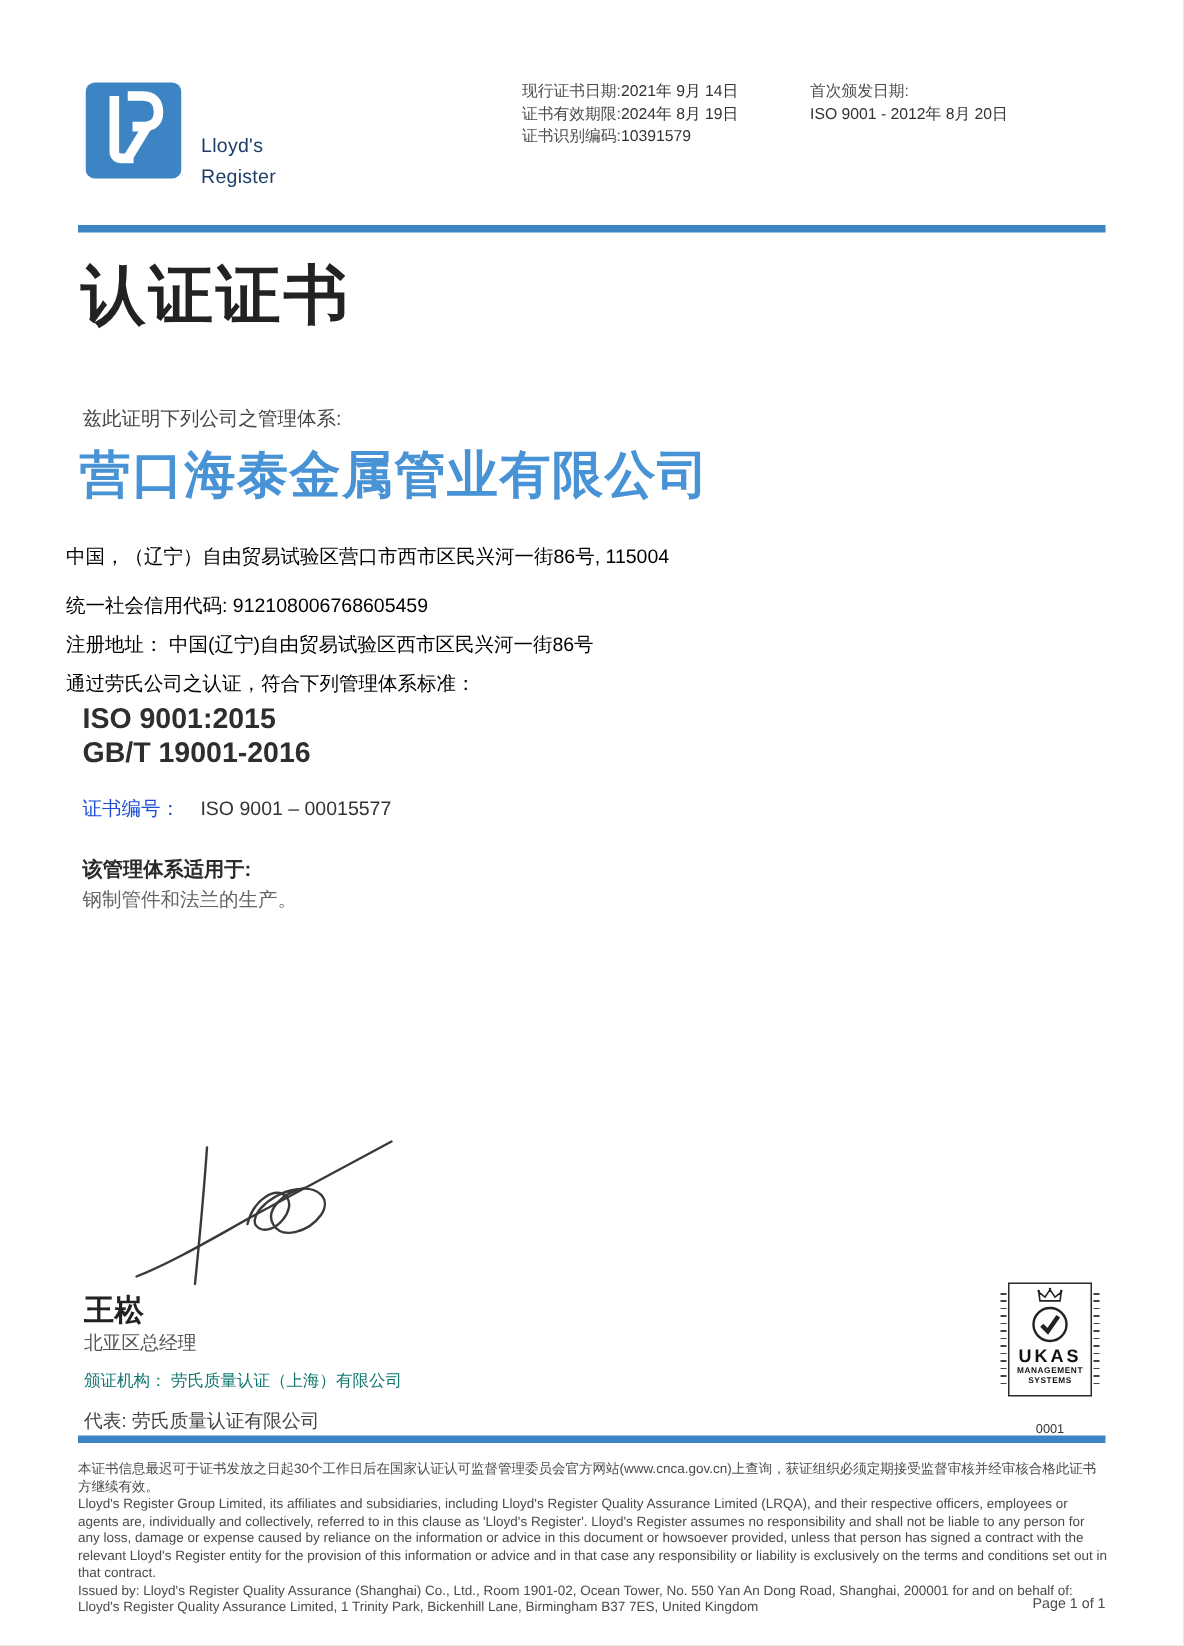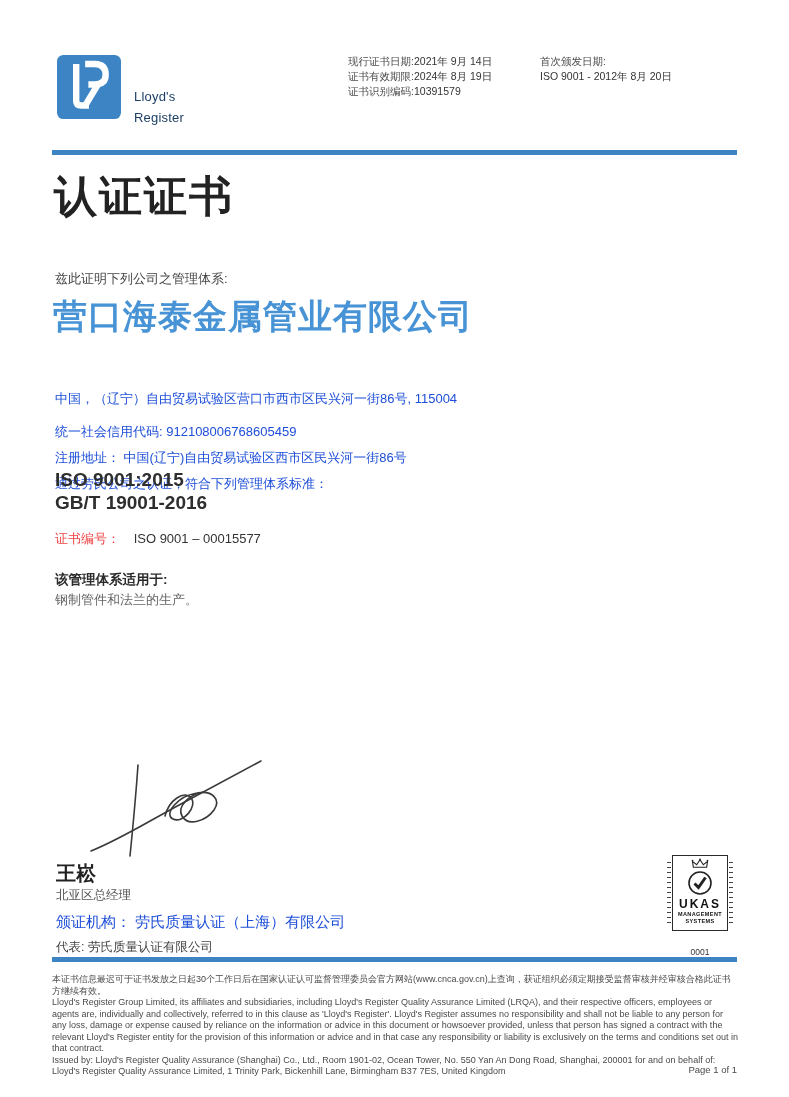--- a/index.html
+++ b/index.html
@@ -40,39 +40,39 @@
     font-size: 43px; font-weight: 700; color: #222;
     letter-spacing: 2px;
   }
   .certify-line { position: absolute; left: 55px; top: 270px; font-size: 13px; color: #454545; }
   .company-name {
     position: absolute; left: 53px; top: 294px;
     font-family: "DejaVu Serif", "Liberation Serif", serif;
     font-size: 34px; font-weight: 700; color: #4793d5;
     letter-spacing: 1px;
   }
-  .addr-line  { position: absolute; left: 55px; font-size: 13px; color: #1d4ed8; margin-top: 28px; }
+  .addr-line  { position: absolute; left: 44px; font-size: 13px; color: #000000; }
   .addr-1 { top: 362px; }
   .addr-2 { top: 395px; }
   .addr-3 { top: 421px; }
   .addr-4 { top: 447px; }
   .standards {
     position: absolute; left: 55px; top: 468px;
     font-size: 19px; font-weight: 700; color: #2e2e2e; line-height: 23px;
   }
   .certno-line { position: absolute; left: 55px; top: 530px; font-size: 13px; }
-  .certno-label { color: #ef4444; margin-right: 10px; font-family: Liberation Serif, serif; }
+  .certno-label { color: #1d4ed8; margin-right: 10px; font-family: Liberation Serif, serif; }
   .certno-value { color: #333; }
   .scope-head { position: absolute; left: 55px; top: 571px; font-size: 13.5px; font-weight: 700; color: #2b2b2b; }
   .scope-text { position: absolute; left: 55px; top: 591px; font-size: 13px; color: #666; }
   
   .signature-svg { position: absolute; left: 85px; top: 752px; width: 185px; height: 110px; }
   .signer-name  { position: absolute; left: 56px; top: 860px; font-size: 20px; font-weight: 700; color: #222; }
   .signer-title { position: absolute; left: 56px; top: 887px; font-size: 12.5px; color: #555; }
-  .issuing-line { position: absolute; left: 56px; top: 913px; font-size: 15px; color: #1d4ed8; }
+  .issuing-line { position: absolute; left: 56px; top: 913px; font-size: 11px; color: #0f766e; }
   .behalf-line  { position: absolute; left: 56px; top: 939px; font-size: 12.5px; color: #444; }
   
   .ukas { position: absolute; left: 663px; top: 855px; width: 74px; text-align: center; }
   .ukas-box {
     position: relative; margin: 0 auto; width: 56px; height: 76px;
     border: 1px solid #2b2b2b; background: #fff;
     padding-top: 2px;
   }
   .ukas-ticks {
     position: absolute; top: 6px; width: 4px; height: 62px;

